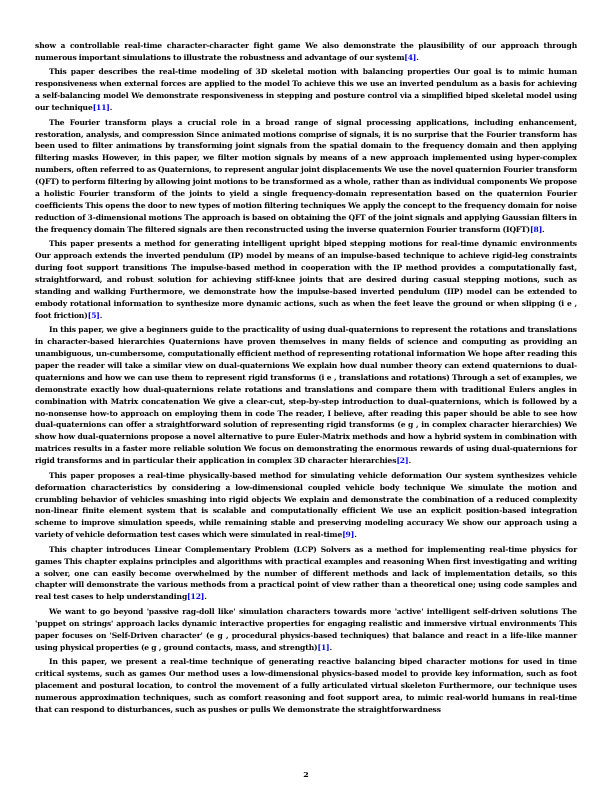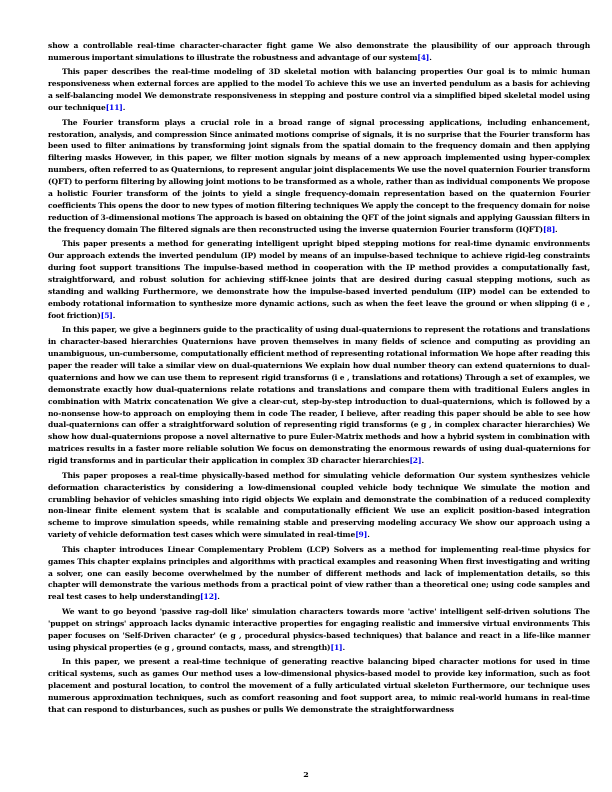--- a/index.html
+++ b/index.html
@@ -10,21 +10,21 @@
     body {
       width: 612px;
       height: 792px;
       position: relative;
       overflow: hidden;
       font-family: "DejaVu Serif", serif;
       color: #000000;
     }
     .page {
       position: absolute;
-      left: 48px;
+      left: 35px;
       top: 40px;
       width: 542px;
     }
     .para {
       margin: 0 0 2.6px 0;
       font-size: 7.55px;
       line-height: 11.9px;
       text-align: justify;
       font-weight: bold;
       letter-spacing: -0.12px;

